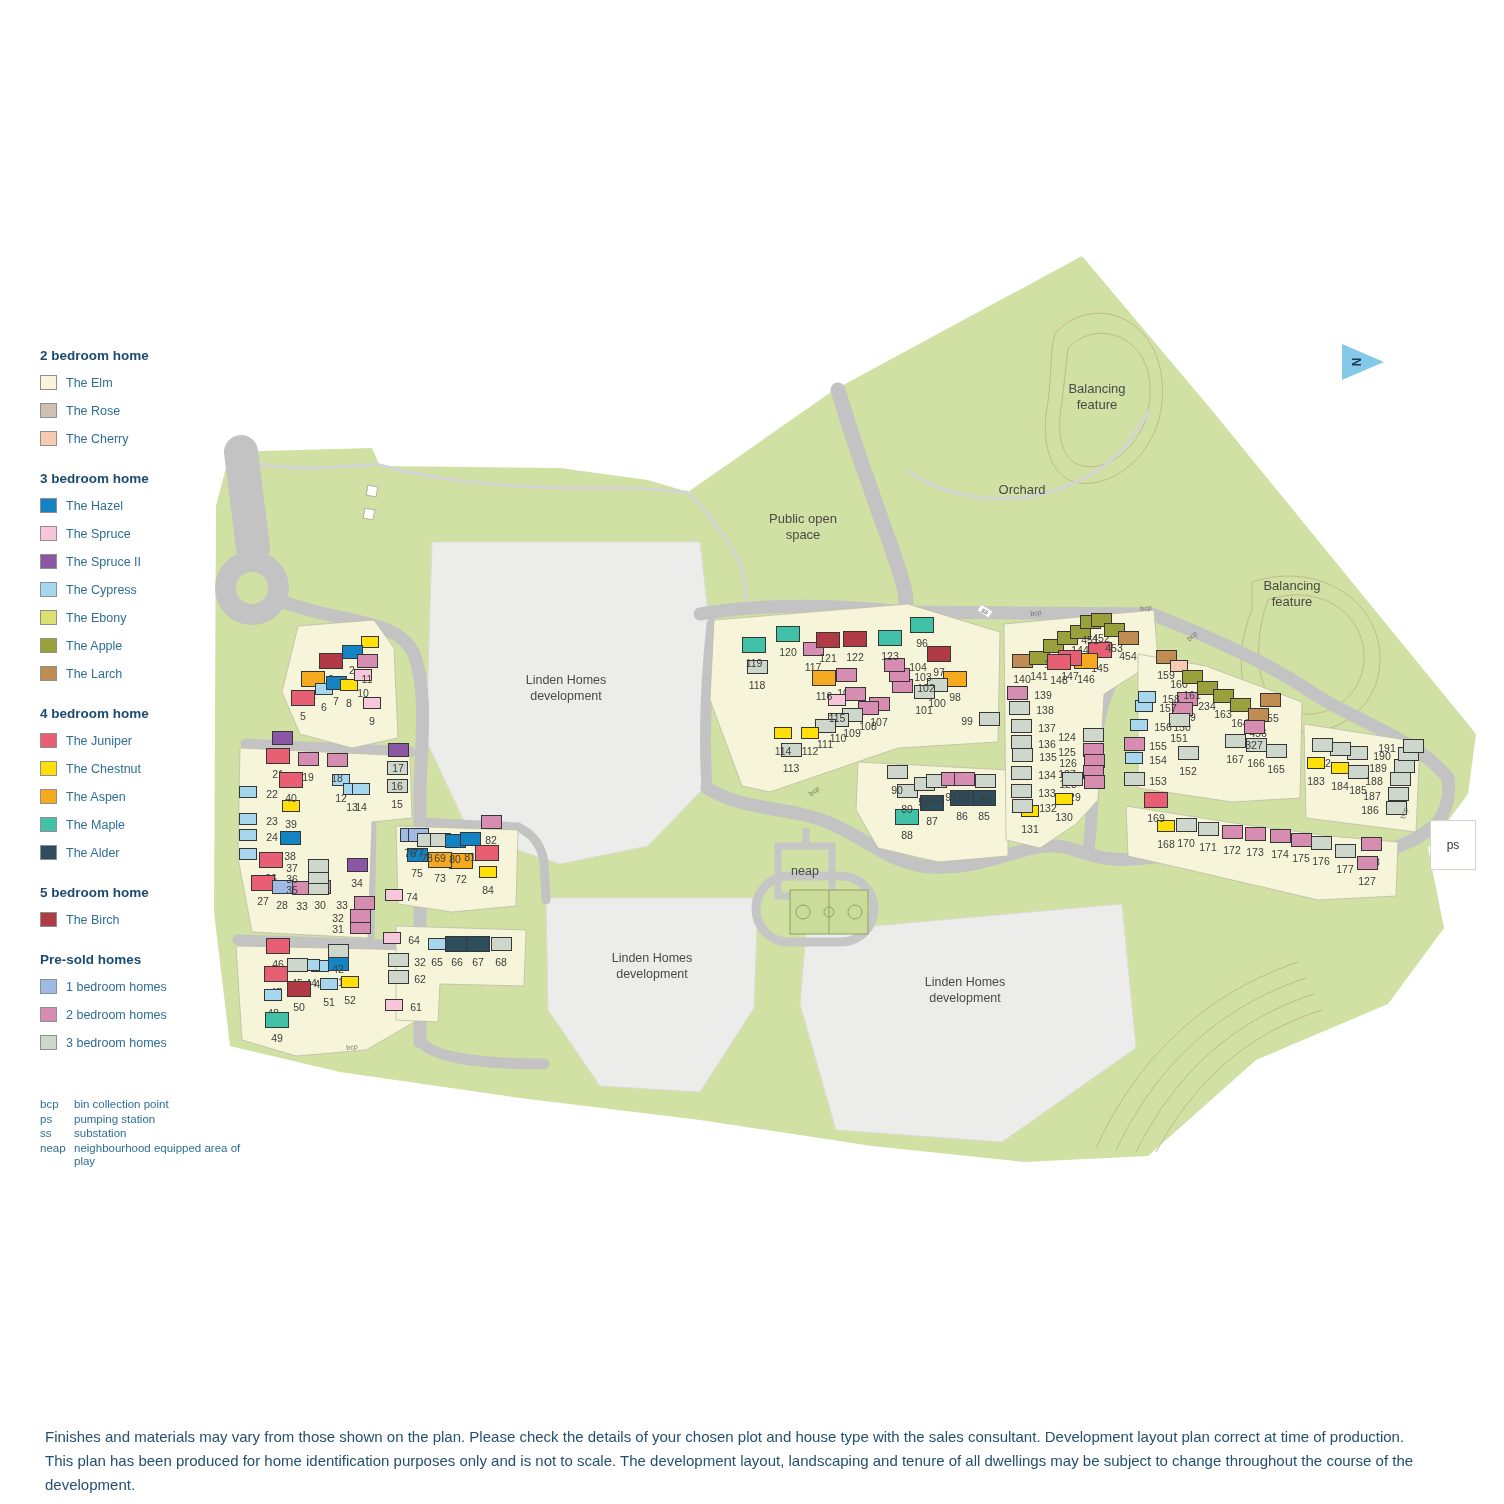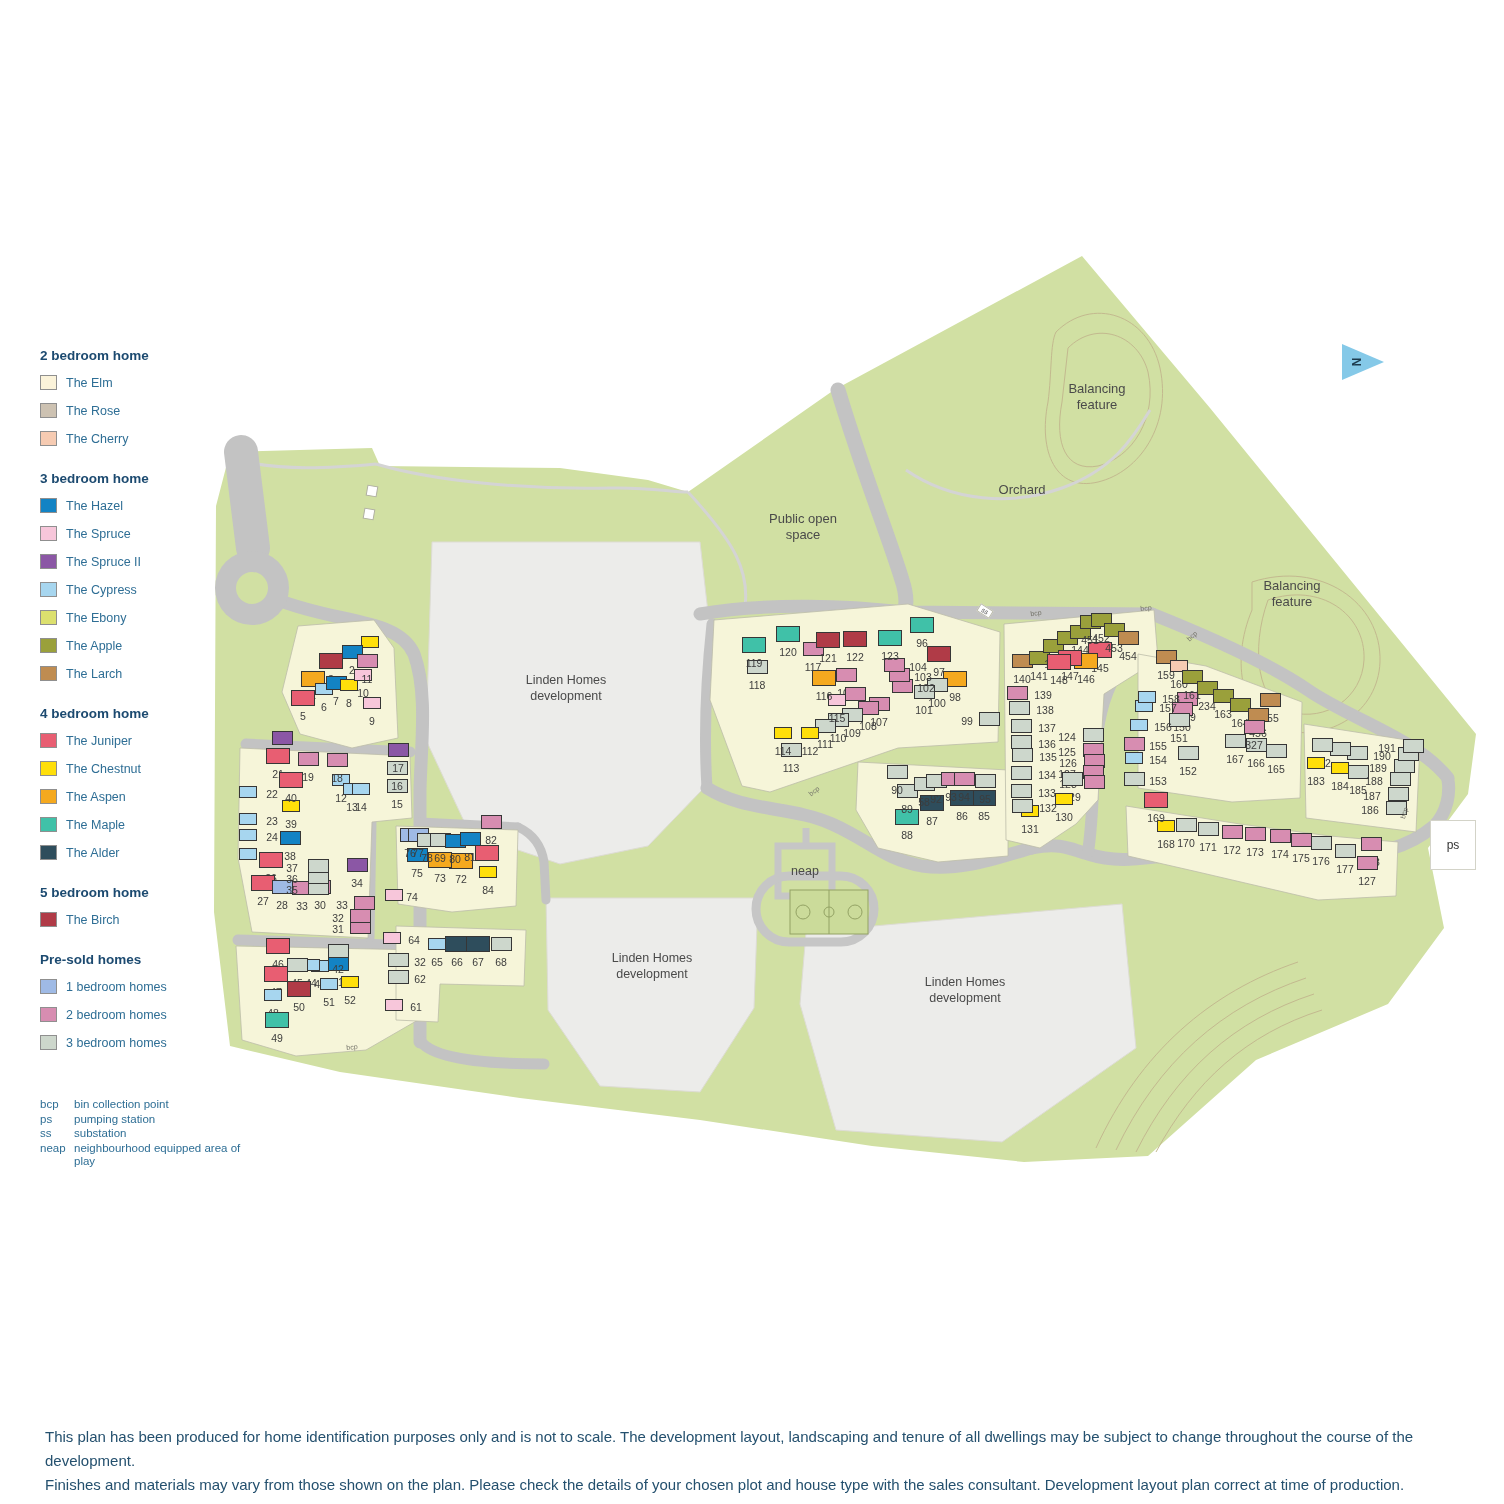--- a/index.html
+++ b/index.html
@@ -1011,16 +1011,16 @@
         <span class="ab-k">ss</span>
         <span class="ab-v">substation</span>
       </div>
       <div class="ab-row">
         <span class="ab-k">neap</span>
         <span class="ab-v">neighbourhood equipped area of play</span>
       </div>
     </div>
 
   <div class="footer">
+    <div>Finishes and materials may vary from those shown on the plan. Please check the details of your chosen plot and house type with the sales consultant. Development layout plan correct at time of production.</div>
     <div>This plan has been produced for home identification purposes only and is not to scale. The development layout, landscaping and tenure of all dwellings may be subject to change throughout the course of the development.</div>
-    <div>Finishes and materials may vary from those shown on the plan. Please check the details of your chosen plot and house type with the sales consultant. Development layout plan correct at time of production.</div>
   </div>
 </div>
 
 </body></html>

